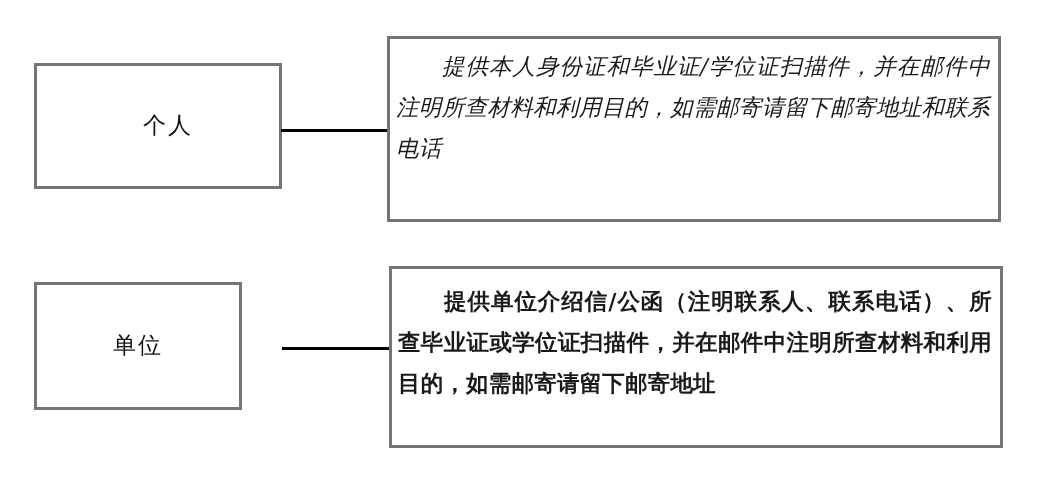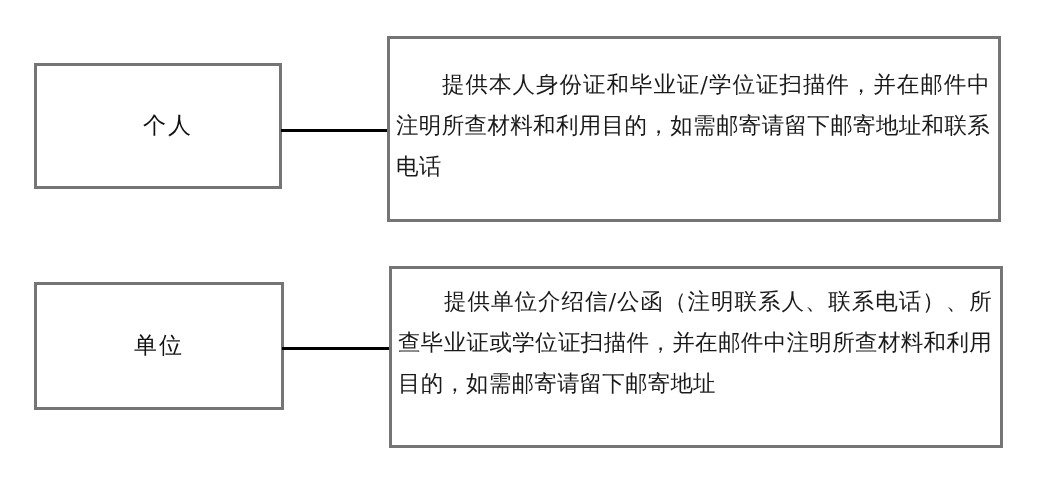--- a/index.html
+++ b/index.html
@@ -61,25 +61,25 @@
   
   .connector {
     position: absolute;
     background: #000000;
     height: 3px;
   }
 
   
   #box-individual       { left: 34px;  top: 63px;  width: 248px; height: 126px; padding-left: 20px; }
   #detail-individual    { left: 387px; top: 36px;  width: 614px; height: 186px; }
-  #detail-individual .detail-text { margin: 25px 8px 0 6px; }
+  #detail-individual .detail-text { margin: 7px 8px 0 6px; font-style: italic; }
   #connector-individual { left: 281px; top: 129px; width: 108px; }
 
   
-  #box-organization       { left: 34px;  top: 282px; width: 250px; height: 128px; }
+  #box-organization       { left: 34px;  top: 282px; width: 208px; height: 128px; }
   #detail-organization    { left: 389px; top: 266px; width: 614px; height: 182px; }
   #detail-organization .detail-text { margin: 12px 8px 0 6px; }
   #connector-organization { left: 282px; top: 347px; width: 109px; }
 </style>
 </head>
 <body>
 
 <div id="canvas" style="background: rgb(255, 255, 255);">
 
   <div class="node-box" id="box-individual" style="border-color: rgb(117, 117, 117);">
@@ -91,17 +91,17 @@
   <div class="detail-box" id="detail-individual" style="border-color: rgb(117, 117, 117);">
     <p class="detail-text" style="color: rgb(26, 26, 26);">提供本人身份证和毕业证/学位证扫描件，并在邮件中注明所查材料和利用目的，如需邮寄请留下邮寄地址和联系电话</p>
   </div>
 
   <div class="node-box" id="box-organization" style="border-color: rgb(117, 117, 117);">
     <span class="node-label">单位</span>
   </div>
 
   <div class="connector" id="connector-organization" style="background: rgb(0, 0, 0);"></div>
 
-  <div class="detail-box" id="detail-organization" style="border-color: rgb(117, 117, 117);">
+  <div class="detail-box" id="detail-organization" style="border-color: rgb(117, 117, 117); font-weight: bold;">
     <p class="detail-text" style="color: rgb(26, 26, 26);">提供单位介绍信/公函（注明联系人、联系电话）、所查毕业证或学位证扫描件，并在邮件中注明所查材料和利用目的，如需邮寄请留下邮寄地址</p>
   </div>
 
 </div>
 
 </body></html>

